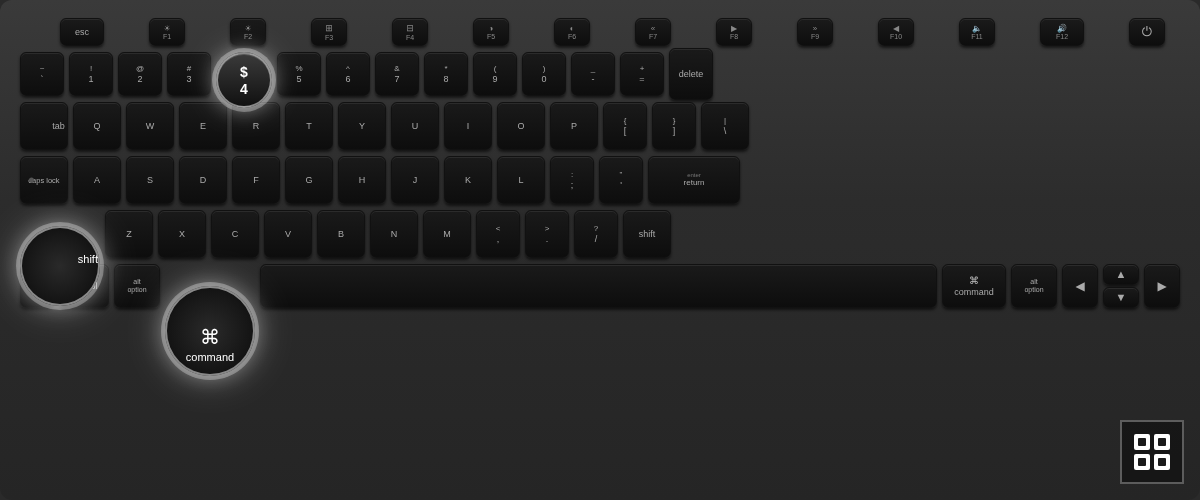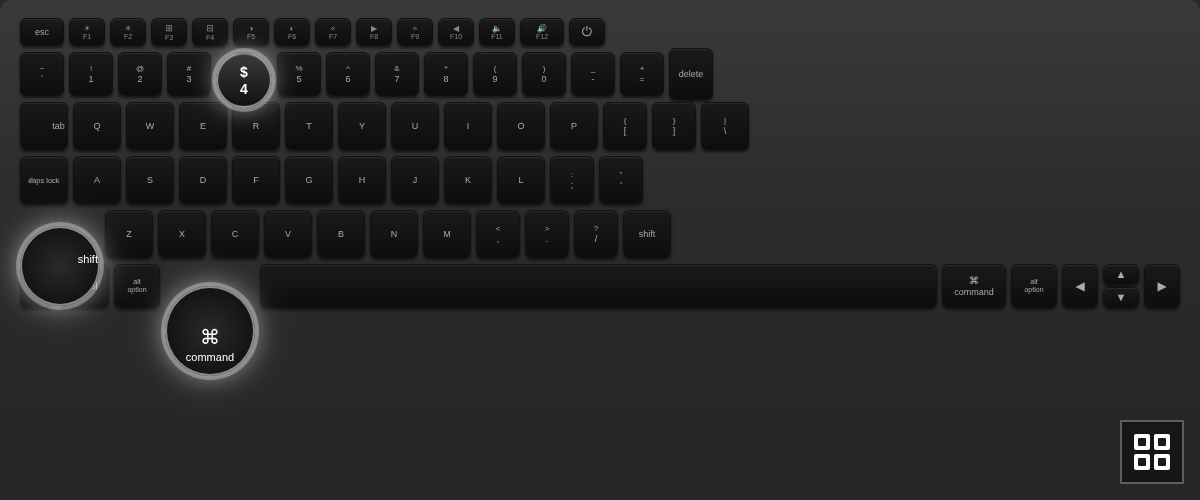--- a/index.html
+++ b/index.html
@@ -53,21 +53,21 @@
       line-height: 1.2;
     }
 
     .key-label-sm {
       font-size: 7px;
       color: #888;
     }
 
     
     .row1 { height: 28px; }
-    .row1 .key { height: 28px; }
+    .row1 .key { height: 28px; margin-left: 40px; }
 
     
     .row2 { height: 44px; }
     .row2 .key { height: 44px; width: 44px; }
 
     
     .row3, .row4, .row5 { height: 48px; }
     .row3 .key, .row4 .key, .row5 .key { height: 48px; width: 48px; }
 
     
@@ -437,20 +437,24 @@
           <span class="top">:</span>
           <span class="bot">;</span>
         </div>
     </div>
     <div class="key" style="width:44px;height:48px">
       <div class="double-label">
           <span class="top">"</span>
           <span class="bot">'</span>
         </div>
     </div>
+    <div class="key key-enter" style="height:48px;width:92px">
+      <span class="enter-top">enter</span>
+      <span class="enter-bot">return</span>
+    </div>
   </div>
 
   <div class="key-row row5" style="align-items:flex-start">
 
     <div class="key key-highlight-shift">
       <span class="key-label" style="color:#fff;font-size:11px;font-weight:500">shift</span>
     </div>
     <div class="key" style="width:48px;height:48px">
         <span class="key-label">Z</span>
       </div>

